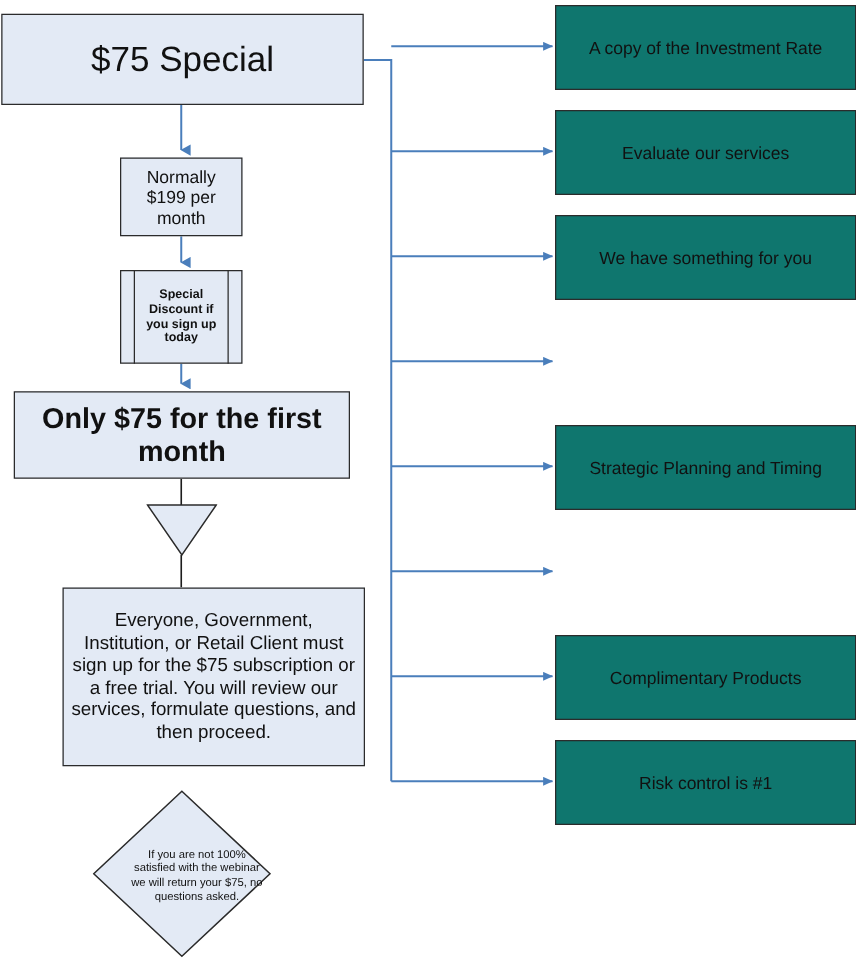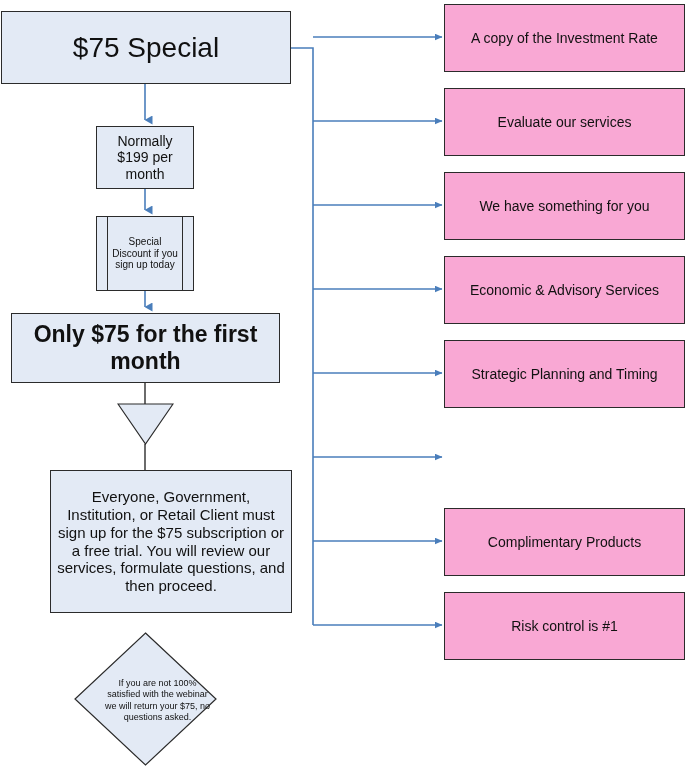--- a/index.html
+++ b/index.html
@@ -34,21 +34,21 @@
     display: block;
     width: 100%;
     padding: 0 6px;
     box-sizing: border-box;
     white-space: pre-line;
   }
 
   
   #n-title      { left: 1px;  top: 11px;  width: 290px; height: 73px;  font-size: 28px; }
   #n-normally   { left: 96px; top: 126px; width: 98px;  height: 63px;  font-size: 14px; }
-  #n-discount   { left: 96px; top: 216px; width: 98px;  height: 75px;  font-size: 10px; }
+  #n-discount   { left: 96px; top: 216px; width: 98px;  height: 75px;  font-size: 10px; font-weight: bold; }
   #n-only75     { left: 11px; top: 313px; width: 269px; height: 70px;  font-size: 23px; font-weight: bold; }
   #n-everyone   { left: 24px; top: 470px; width: 242px; height: 143px; font-size: 15px; margin-left: 26px; }
 
   
   #n-discount::before,
   #n-discount::after {
     content: "";
     position: absolute;
     top: -1px;
     bottom: -1px;
@@ -91,21 +91,21 @@
     margin-left: 12px;
   }
 
   
   .right-node {
     position: absolute;
     left: 444px;
     width: 241px;
     height: 68px;
     box-sizing: border-box;
-    background: #f9a8d4;
+    background: #0f766e;
     border: 1px solid #2b2b2b;
     display: flex;
     align-items: center;
     justify-content: center;
     text-align: center;
     font-size: 14px;
     color: #111111;
   }
 
   
@@ -195,23 +195,20 @@
 
   <div class="right-node" style="top:4px">
     <span>A copy of the Investment Rate</span>
   </div>
   <div class="right-node" style="top:172px">
     <span>We have something for you</span>
   </div>
   <div class="right-node" style="top:88px">
     <span>Evaluate our services</span>
   </div>
-  <div class="right-node" style="top:256px">
-    <span>Economic &amp; Advisory Services</span>
-  </div>
   <div class="right-node" style="top:340px">
     <span>Strategic Planning and Timing</span>
   </div>
   <div class="right-node" style="top:508px">
     <span>Complimentary Products</span>
   </div>
   <div class="right-node" style="top:592px">
     <span>Risk control is #1</span>
   </div>
 

